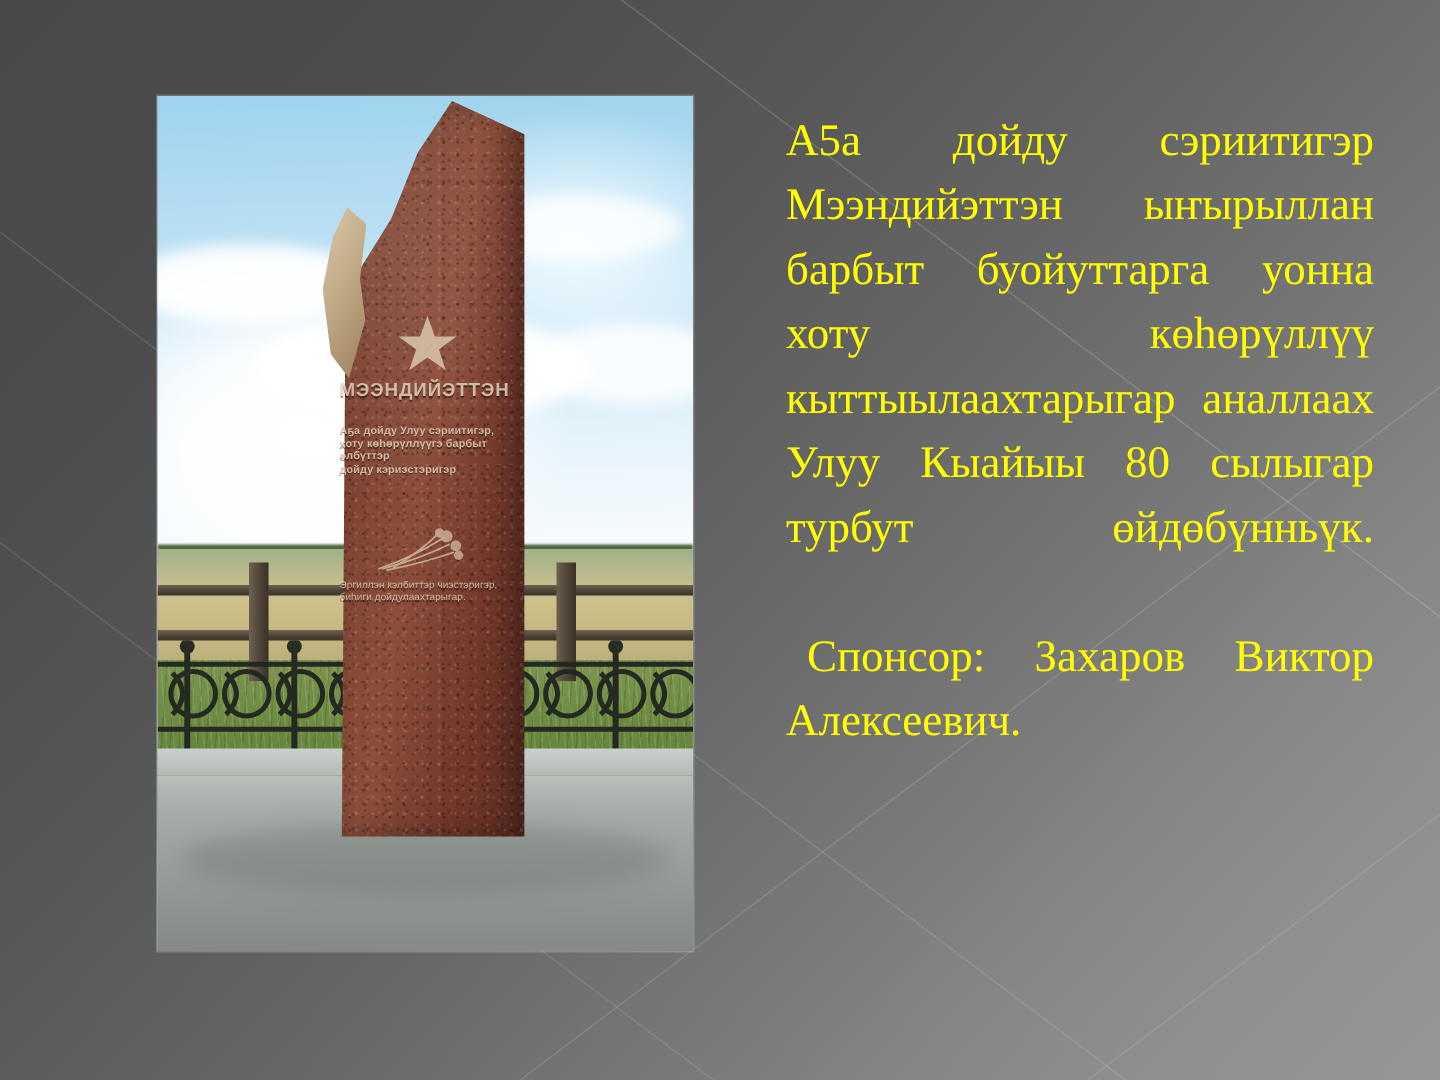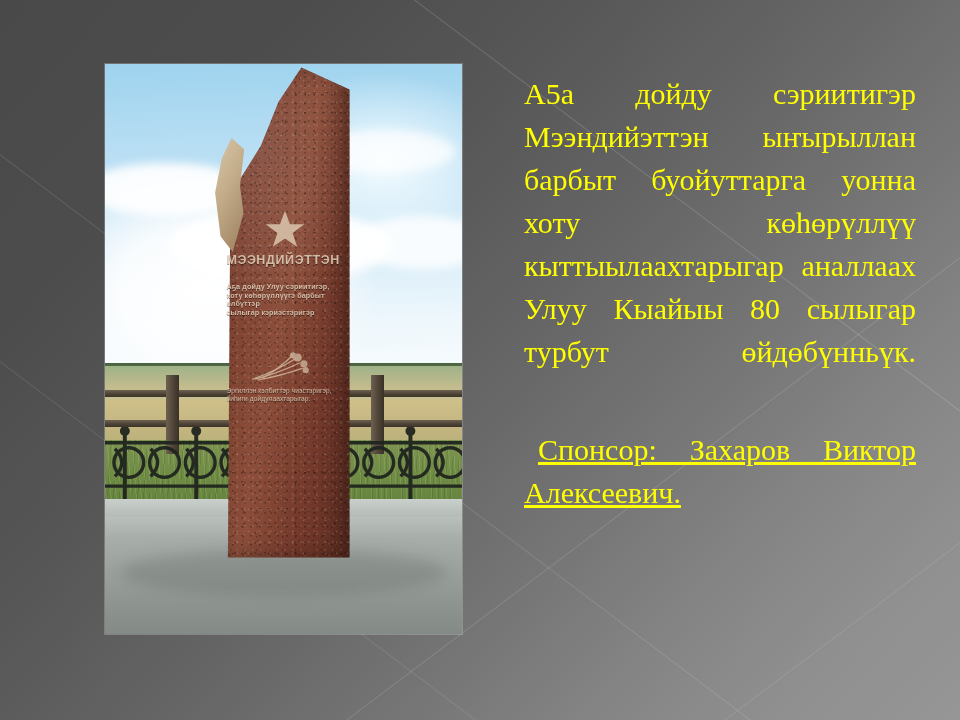--- a/index.html
+++ b/index.html
@@ -293,23 +293,22 @@
   }
   .caption p {
     margin: 0;
   }
   .caption p.para-main::after {
     content: "";
     display: inline-block;
     width: 100%;
   }
   .caption p.para-sponsor {
-    margin-top: 12px;
+    margin-top: 0;
     text-indent: 14px;
-    text-decoration: underline;
   }
   .caption p.para-sponsor::after {
     content: "";
     display: inline-block;
     width: 100%;
   }
 </style>
 </head>
 <body>
 
@@ -401,21 +400,21 @@
       <svg viewBox="0 0 100 100" aria-hidden="true">
         <polygon fill="currentColor" points="50,4 61.8,36.5 96,36.5 68,57 79,90 50,70 21,90 32,57 4,36.5 38.2,36.5"></polygon>
       </svg>
     </div>
 
     <div class="engrave engrave-title">МЭЭНДИЙЭТТЭН</div>
 
     <div class="engrave engrave-body">
       <div>Аҕа дойду Улуу сэриитигэр,</div>
       <div>хоту көһөрүллүүгэ барбыт өлбүттэр</div>
-      <div>сылыгар кэриэстэригэр</div>
+      <div>дойду кэриэстэригэр</div>
     </div>
 
     <div class="relief">
       <svg viewBox="0 0 160 70" aria-hidden="true">
         <g stroke="currentColor" stroke-width="2.6" fill="none" stroke-linecap="round">
           <path d="M8 62 Q60 44 104 16"></path>
           <path d="M14 62 Q66 48 112 26"></path>
           <path d="M20 64 Q72 54 118 38"></path>
           <path d="M30 60 Q70 36 96 10"></path>
         </g>

